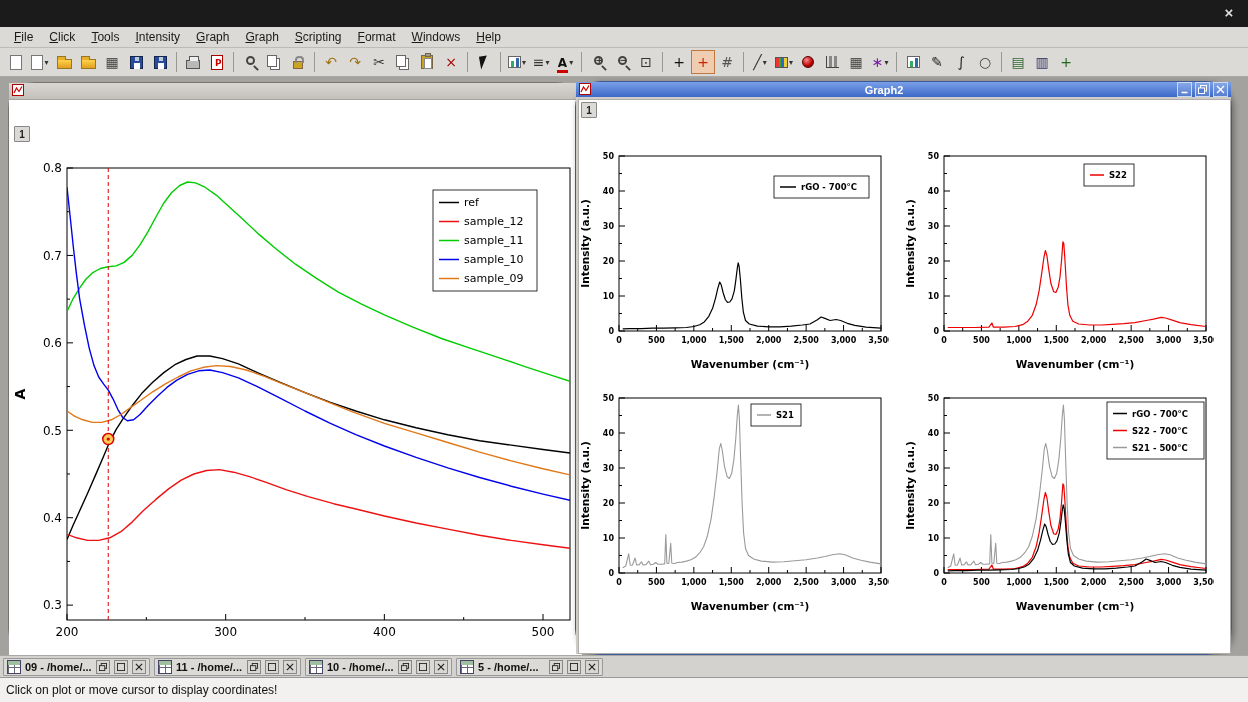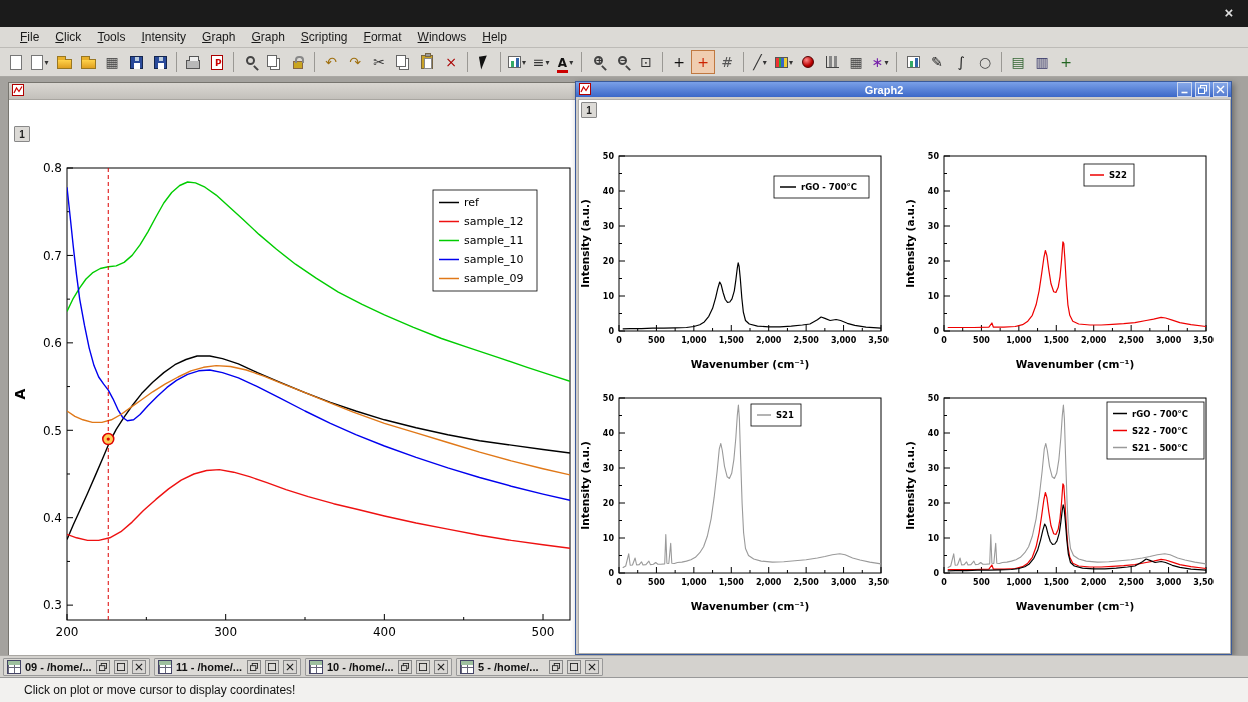--- a/index.html
+++ b/index.html
@@ -5,21 +5,21 @@
   html,body{margin:0;padding:0;background:#555;}
   .app{position:relative;width:1248px;height:702px;background:#a4a29e;overflow:hidden;
        font-family:"Liberation Sans",sans-serif;user-select:none;}
   
   .titlebar{position:absolute;left:0;top:0;width:100%;height:27px;background:#1b1b1b;
             display:flex;align-items:center;}
   .titlebar .title{flex:1;text-align:center;color:#fff;font-size:12px;font-weight:bold;}
   .titlebar .close{position:absolute;right:10px;top:4px;color:#ddd;font-size:15px;font-weight:bold;
                    width:18px;text-align:center;cursor:pointer;}
   .menubar{position:absolute;left:0;top:27px;width:100%;height:21px;background:#dcdad6;
-           border-bottom:1px solid #bdbbb7;display:flex;align-items:center;padding-left:12px;box-sizing:border-box;}
+           border-bottom:1px solid #bdbbb7;display:flex;align-items:center;padding-left:6px;box-sizing:border-box;}
   .menu-item{display:inline-block;font-size:12px;color:#1a1a1a;padding:2px 8px;cursor:default;}
   .menu-item::first-letter{text-decoration:underline;}
   .toolbar{position:absolute;left:0;top:48px;width:100%;height:29px;background:#dcdad6;
            border-bottom:1px solid #aaa8a4;display:flex;align-items:center;padding:0 4px;box-sizing:border-box;overflow:hidden;}
   .tb{display:inline-flex;align-items:center;justify-content:center;height:24px;min-width:24px;
       background:transparent;border:1px solid transparent;padding:0 2px;margin:0;cursor:pointer;}
   .tb.pressed{background:#f0cdb0;border:1px solid #c07840;}
   .tb .caret{font-size:8px;color:#333;margin-left:1px;}
   .tb-sep{display:inline-block;width:1px;height:20px;background:#9a9894;margin:0 4px;flex:none;}
   .gly{font-family:"DejaVu Sans",sans-serif;font-size:14px;line-height:14px;color:#333;}
@@ -50,21 +50,21 @@
   .i-chart::before{content:"";position:absolute;left:2px;bottom:0;width:3px;height:6px;background:#3a6;}
   .i-chart::after{content:"";position:absolute;left:7px;bottom:0;width:3px;height:9px;background:#36a;}
   .i-A{height:15px;}
   .i-A::after{content:"A";font:bold 12px "DejaVu Sans",sans-serif;color:#111;border-bottom:3px solid #c00;padding:0 1px;}
   .i-palette{width:13px;height:11px;border:1px solid #555;background:linear-gradient(90deg,#e33 0 25%,#3a3 0 50%,#36c 0 75%,#ec3 0);}
   .i-globe{width:12px;height:12px;border-radius:50%;background:radial-gradient(circle at 35% 30%,#f88,#b00 60%,#600);border:1px solid #500;}
   .i-bars{width:13px;height:12px;border-left:1px solid #444;border-bottom:1px solid #444;
           background:linear-gradient(90deg,transparent 2px,#888 2px 5px,transparent 5px 7px,#888 7px 10px,transparent 10px);}
   
   .mdi{position:absolute;left:0;top:77px;width:1248px;height:578px;background:#a4a29e;overflow:hidden;}
-  .win{position:absolute;box-sizing:border-box;}
+  .win{position:absolute;box-sizing:border-box;border-radius:26px;}
   .left-win{left:8px;top:5px;width:575px;height:573px;border:1px solid #77756f;background:#fff;z-index:1;}
   .win-title{height:16px;display:flex;align-items:center;padding:0 3px;gap:4px;}
   .win-title.inactive{background:linear-gradient(#dad7d2,#c3c0bb);border-bottom:1px solid #a8a5a0;}
   .left-client{position:relative;width:573px;height:555px;background:#fff;}
   .layer-btn{position:absolute;width:16px;height:16px;font:bold 10px "Liberation Sans",sans-serif;
              color:#222;background:#dcdad6;border:1px solid #888;border-radius:1px;padding:0;z-index:5;cursor:pointer;}
   .graph2{left:575px;top:4px;width:657px;height:574px;border:1px solid #3a5a9a;background:#cfccc7;z-index:2;
           box-shadow:2px 2px 6px rgba(0,0,0,0.35);}
   .g2-title{height:15px;background:linear-gradient(#7aa0e8,#3c68c8);display:flex;align-items:center;padding:0 3px;gap:3px;}
   .g2-title .g2-text{flex:1;text-align:center;color:#fff;font-size:11px;font-weight:bold;}
@@ -81,21 +81,21 @@
             border:1px solid #999;border-radius:1px;padding:0 3px;gap:4px;box-sizing:border-box;cursor:pointer;}
   .tk-ico{width:12px;height:12px;border:1px solid #446;flex:none;background-color:#fff;
           background-image:linear-gradient(#9ec09e 0 4px,transparent 4px),
           repeating-linear-gradient(90deg,#667 0 1px,transparent 1px 6px),
           repeating-linear-gradient(#667 0 1px,transparent 1px 6px);}
   .tk-label{flex:1;font-size:11px;font-weight:bold;color:#111;white-space:nowrap;overflow:hidden;}
   .tk-mini{width:12px;height:12px;border:1px solid #888;background:#d9d7d4;display:inline-flex;
            align-items:center;justify-content:center;flex:none;cursor:pointer;}
   
   .statusbar{position:absolute;left:0;top:677px;width:100%;height:25px;background:#f2f1ef;border-top:1px solid #999;
-             display:flex;align-items:center;padding-left:24px;box-sizing:border-box;font-size:12px;color:#111;}
+             display:flex;align-items:center;padding-left:6px;box-sizing:border-box;font-size:12px;color:#111;}
 </style>
 </head>
 <body>
 
 <div class="app">
 
   <div class="titlebar">
     <span class="close">×</span>
   </div>
 

